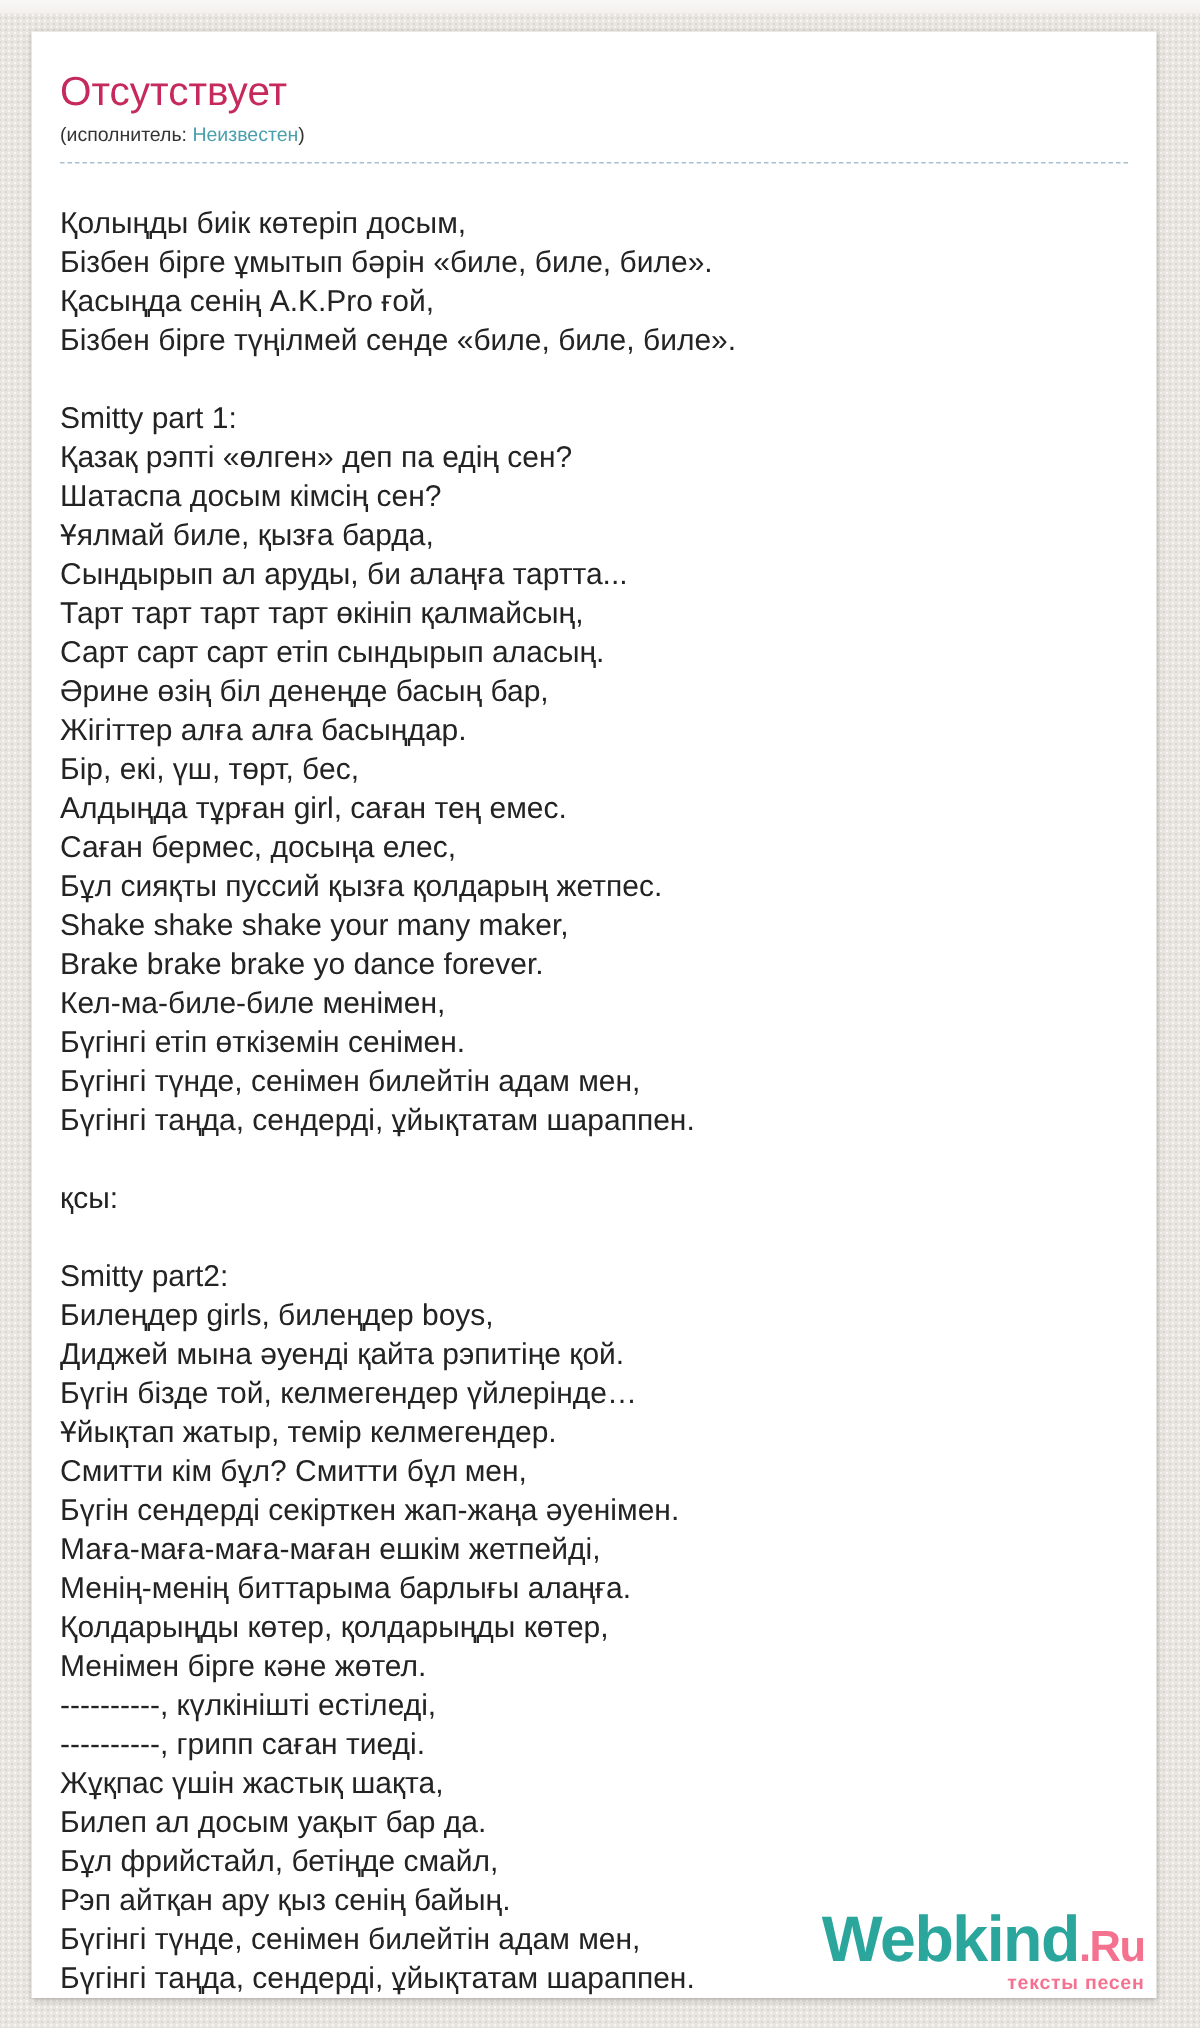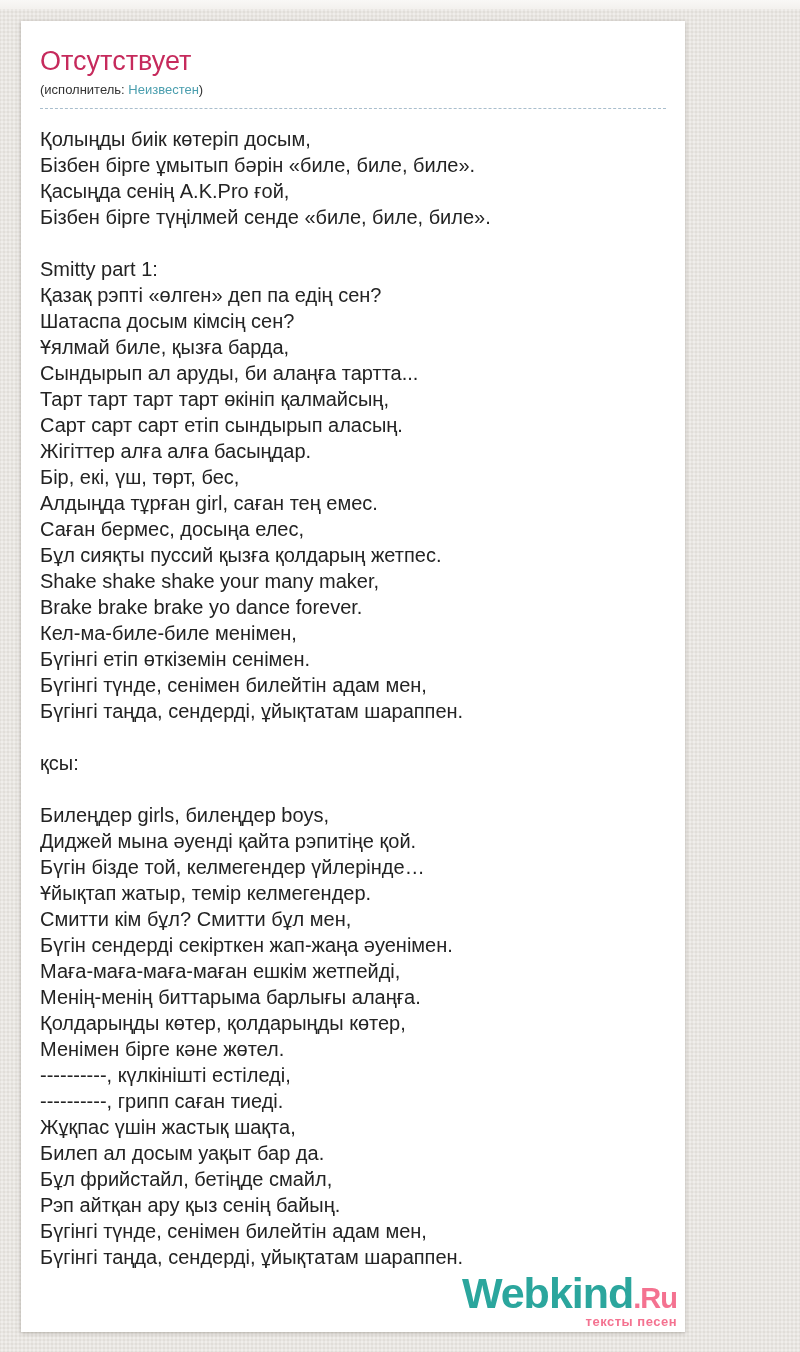--- a/index.html
+++ b/index.html
@@ -27,21 +27,21 @@
       radial-gradient(rgba(176,170,162,0.28) 24%, transparent 26%);
     background-size:4px 4px;
     background-position:0 0,2px 2px;
   }
   .top-strip{
     position:absolute;top:0;left:0;width:100%;height:9px;
     background:linear-gradient(#f9f8f6,#f3f1ee);
   }
   .card{
     position:absolute;left:21px;top:21px;
-    width:664px;height:1311px;
+    width:750px;height:1311px;
     background:var(--card-bg);
     box-shadow:0 1px 4px rgba(110,104,96,0.45);
     padding:25px 19px 0 19px;
   }
   .song-header{
     border-bottom:1px dashed #a9becd;
     padding-bottom:8px;
   }
   .song-title{
     margin:0;
@@ -55,21 +55,21 @@
     font-size:13px;
     line-height:21px;
     color:#333333;
   }
   .artist-link{
     color:var(--artist-link);
     text-decoration:none;
     cursor:pointer;
   }
   .lyrics{
-    margin-top:17px;
+    margin-top:27px;
     font-size:20px;
     line-height:26px;
     color:var(--text);
   }
   .lyric-line{white-space:pre;}
   .logo{
     position:absolute;
     right:8px;bottom:3px;
     text-align:right;
     cursor:pointer;
@@ -114,34 +114,36 @@
         <div class="lyric-line">Қасыңда сенің A.K.Pro ғой,</div>
         <div class="lyric-line">Бізбен бірге түңілмей сенде «биле, биле, биле».</div>
         <div class="lyric-line">&nbsp;</div>
         <div class="lyric-line">Smitty part 1:</div>
         <div class="lyric-line">Қазақ рэпті «өлген» деп па едің сен?</div>
         <div class="lyric-line">Шатаспа досым кімсің сен?</div>
         <div class="lyric-line">Ұялмай биле, қызға барда,</div>
         <div class="lyric-line">Сындырып ал аруды, би алаңға тартта...</div>
         <div class="lyric-line">Тарт тарт тарт тарт өкініп қалмайсың,</div>
         <div class="lyric-line">Сарт сарт сарт етіп сындырып аласың.</div>
+        <div class="lyric-line">Әрине өзің біл денеңде басың бар,</div>
         <div class="lyric-line">Жігіттер алға алға басыңдар.</div>
         <div class="lyric-line">Бір, екі, үш, төрт, бес,</div>
         <div class="lyric-line">Алдыңда тұрған girl, саған тең емес.</div>
         <div class="lyric-line">Саған бермес, досыңа елес,</div>
         <div class="lyric-line">Бұл сияқты пуссий қызға қолдарың жетпес.</div>
         <div class="lyric-line">Shake shake shake your many maker,</div>
         <div class="lyric-line">Brake brake brake yo dance forever.</div>
         <div class="lyric-line">Кел-ма-биле-биле менімен,</div>
         <div class="lyric-line">Бүгінгі етіп өткіземін сенімен.</div>
         <div class="lyric-line">Бүгінгі түнде, сенімен билейтін адам мен,</div>
         <div class="lyric-line">Бүгінгі таңда, сендерді, ұйықтатам шараппен.</div>
         <div class="lyric-line">&nbsp;</div>
         <div class="lyric-line">қсы:</div>
         <div class="lyric-line">&nbsp;</div>
+        <div class="lyric-line">Smitty part2:</div>
         <div class="lyric-line">Билеңдер girls, билеңдер boys,</div>
         <div class="lyric-line">Диджей мына әуенді қайта рэпитіңе қой.</div>
         <div class="lyric-line">Бүгін бізде той, келмегендер үйлерінде…</div>
         <div class="lyric-line">Ұйықтап жатыр, темір келмегендер.</div>
         <div class="lyric-line">Смитти кім бұл? Смитти бұл мен,</div>
         <div class="lyric-line">Бүгін сендерді секірткен жап-жаңа әуенімен.</div>
         <div class="lyric-line">Маға-маға-маға-маған ешкім жетпейді,</div>
         <div class="lyric-line">Менің-менің биттарыма барлығы алаңға.</div>
         <div class="lyric-line">Қолдарыңды көтер, қолдарыңды көтер,</div>
         <div class="lyric-line">Менімен бірге кәне жөтел.</div>

